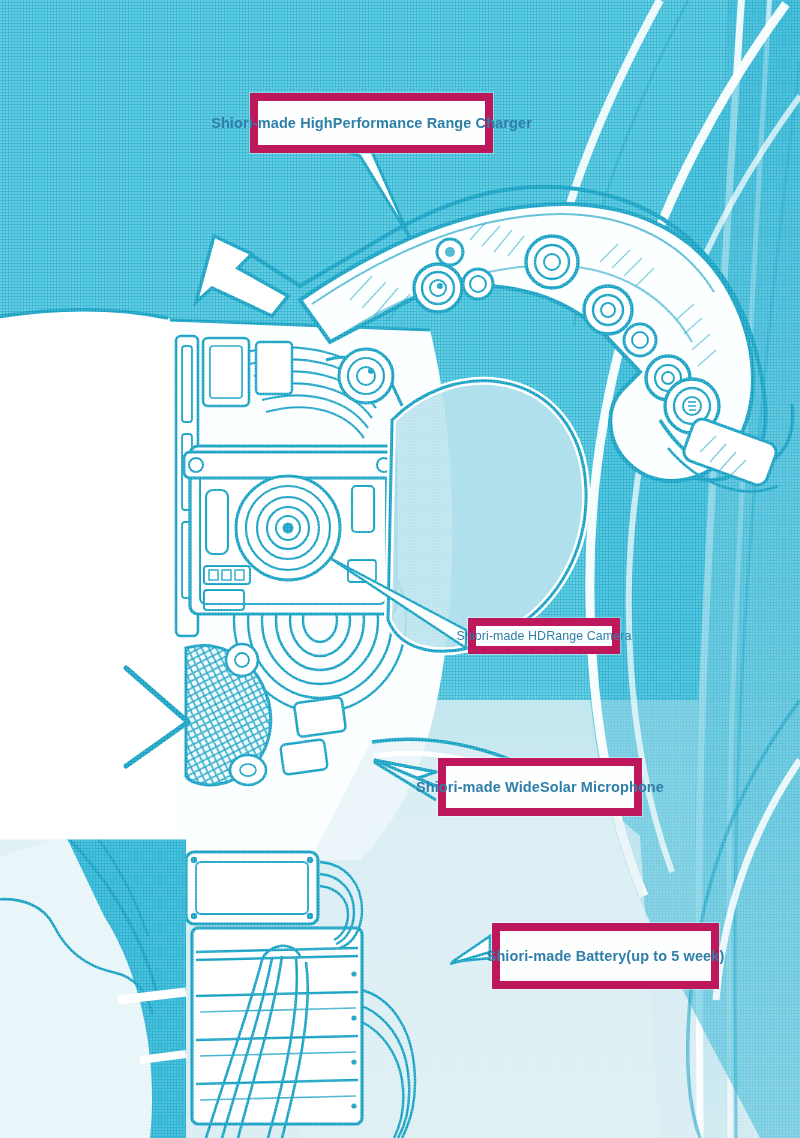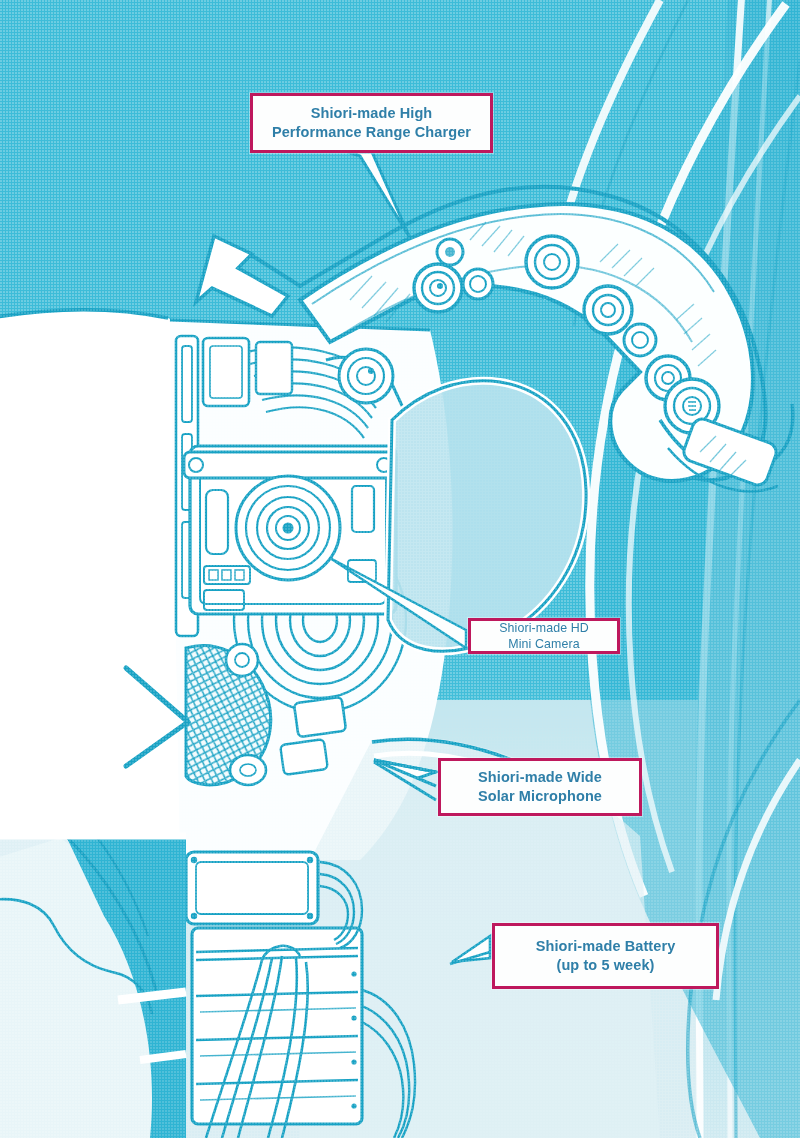--- a/index.html
+++ b/index.html
@@ -21,23 +21,23 @@
     width:800px;
     height:1138px;
     display:block;
   }
 
   
   .callout{
     position:absolute;
     box-sizing:border-box;
     background:#fdfefe;
-    border:3px solid #be185d;
+    border:8px solid #be185d;
     display:flex;
-    flex-direction:column;
+    flex-direction:row;
     align-items:center;
     justify-content:center;
     text-align:center;
     line-height:1.30;
     color:#2f7fa8;
     letter-spacing:.1px;
     z-index:40;
     box-shadow:0 0 0 1px rgba(255,255,255,.35);
   }
   .callout .ln{display:block;white-space:nowrap;}
@@ -411,21 +411,21 @@
 
   <div id="tone"></div>
 
   <div class="callout" id="callout-solar">
     <span class="ln">Shiori-made High</span>
     <span class="ln">Performance Range Charger</span>
   </div>
 
   <div class="callout" id="callout-camera">
     <span class="ln">Shiori-made HD</span>
-    <span class="ln">Mini Camera</span>
+    <span class="ln">Range Camera</span>
   </div>
 
   <div class="callout" id="callout-mic">
     <span class="ln">Shiori-made Wide</span>
     <span class="ln">Solar Microphone</span>
   </div>
 
   <div class="callout" id="callout-battery">
     <span class="ln">Shiori-made Battery</span>
     <span class="ln">(up to 5 week)</span>

